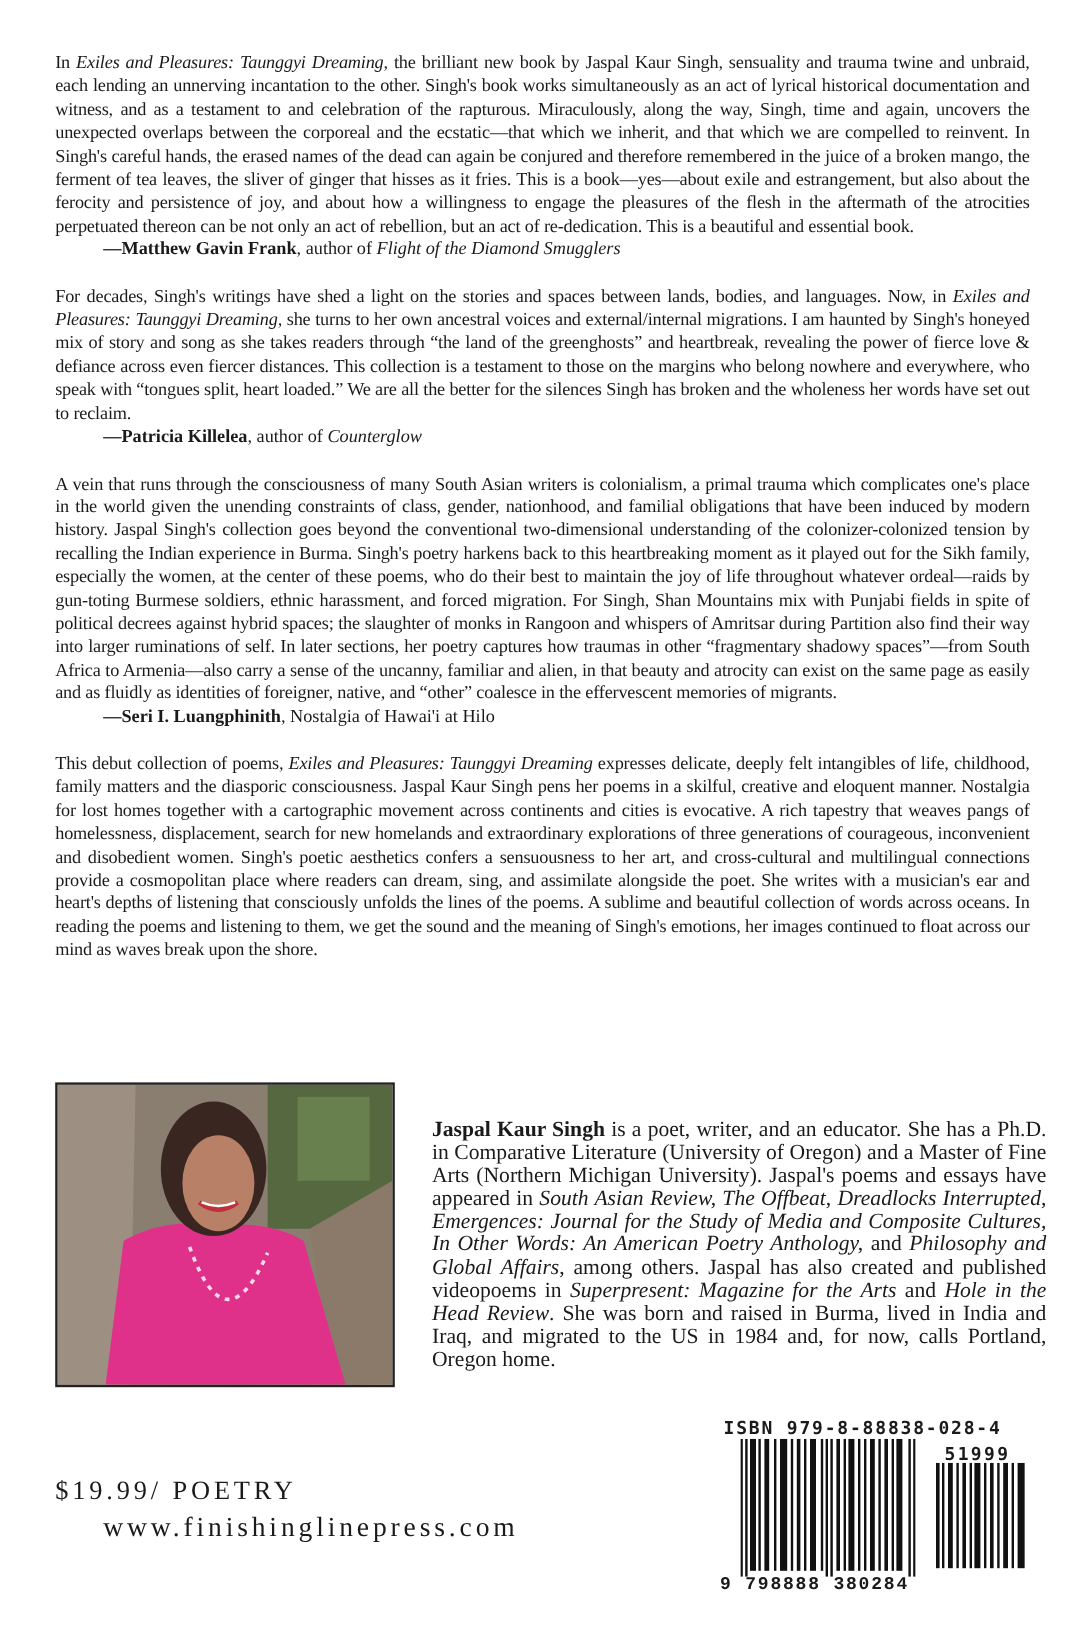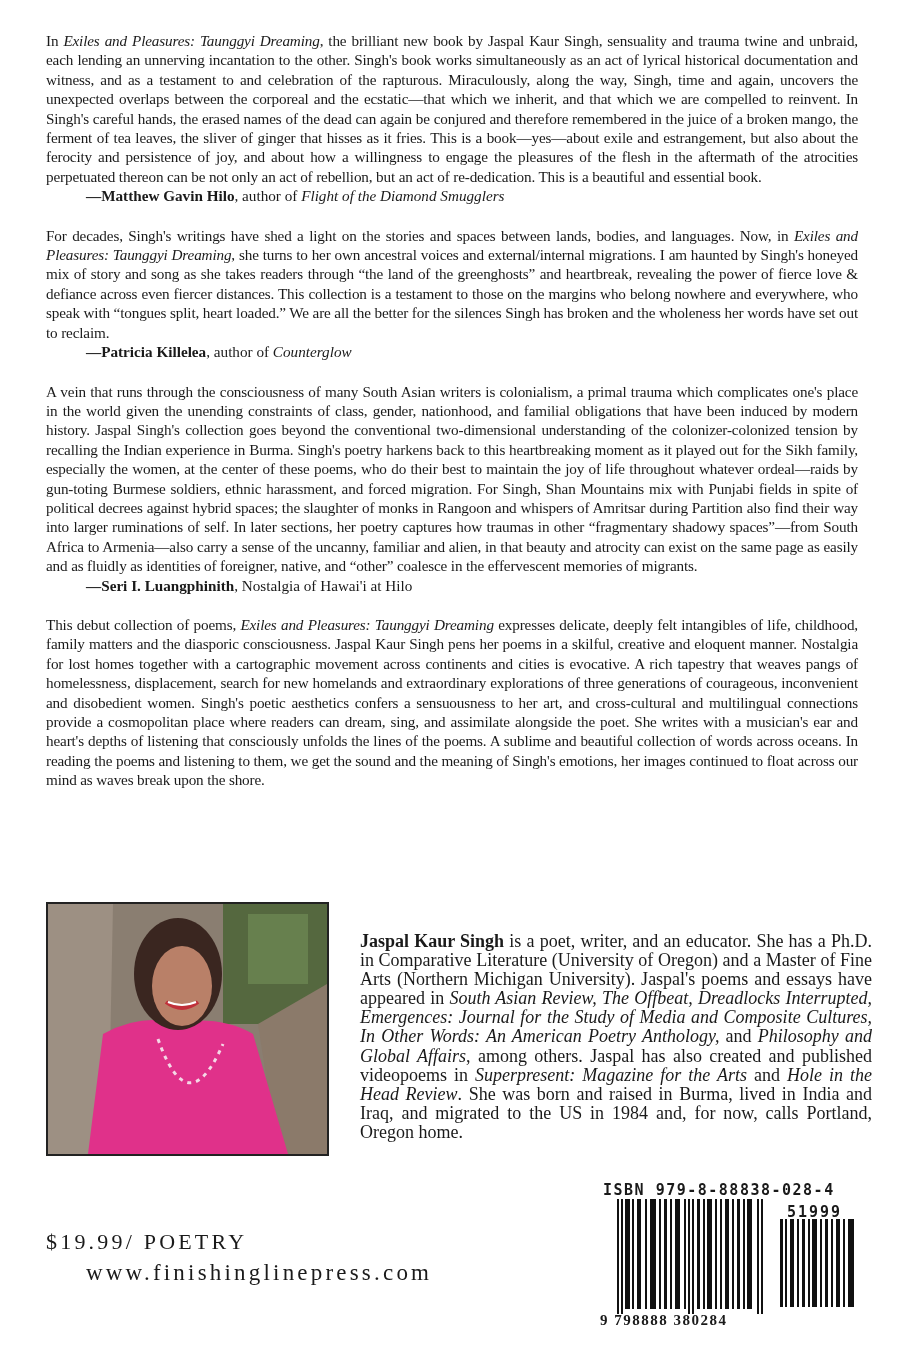--- a/index.html
+++ b/index.html
@@ -1,42 +1,42 @@
 <!DOCTYPE html>
 <html><head>
 <meta charset="utf-8">
 <style>
   html, body { margin: 0; padding: 0; background: #ffffff; }
   body { width: 907px; height: 1360px; position: relative; overflow: hidden;
          font-family: "Liberation Serif", "DejaVu Serif", serif; color: #1a1a1a; }
   .blurbs { position: absolute; left: 46px; top: 31px; width: 812px; }
-  .blurb { margin: 0 0 20px 0; }
+  .blurb { margin: 12px 0 20px 0; }
   .blurb p { margin: 0; font-size: 15.2px; line-height: 19.4px; text-align: justify; letter-spacing: -0.15px; }
   .attr { margin: 0 0 0 40px; font-size: 15.2px; line-height: 19.4px; }
   .attr b { font-weight: bold; }
   i { font-style: italic; }
   .photo { position: absolute; left: 46px; top: 902px; width: 283px; height: 254px;
            border: 2px solid #222; box-sizing: border-box; overflow: hidden;
            background: linear-gradient(90deg, #8f8275 0%, #a49587 16%, #7d7166 22%, #5e6b4f 55%, #7a8a5f 70%, #8c7c6d 82%, #a19384 100%); }
   .bio { position: absolute; left: 360px; top: 932px; width: 512px; font-size: 18px; line-height: 19.1px; text-align: justify; margin: 0; }
   .price { position: absolute; left: 46px; top: 1229px; font-size: 22px; letter-spacing: 3.2px; }
   .url { position: absolute; left: 46px; top: 1260px; font-size: 23px; letter-spacing: 3.2px; margin-left: 40px; }
   .isbn-label { position: absolute; left: 603px; top: 1181px; font-family: "DejaVu Sans Mono", monospace; font-size: 15px; letter-spacing: 1.5px; font-weight: bold; }
   .price-code { position: absolute; left: 787px; top: 1203px; font-family: "DejaVu Sans Mono", monospace; font-size: 15px; letter-spacing: 2px; font-weight: bold; text-align: right; }
   .barcode-main { position: absolute; left: 617px; top: 1199px; width: 146px; height: 115px; }
   .barcode-addon { position: absolute; left: 780px; top: 1219px; width: 74px; height: 88px; }
-  .barcode-digits { position: absolute; left: 600px; top: 1312px; font-family: Liberation Serif, serif; font-size: 15px; letter-spacing: 1.5px; font-weight: bold; }
+  .barcode-digits { position: absolute; left: 600px; top: 1312px; font-family: Liberation Mono, monospace; font-size: 15px; letter-spacing: 1.5px; font-weight: bold; }
 </style>
 </head>
 <body>
 
 <div class="blurbs">
   <div class="blurb">
     <p><span>In </span><i>Exiles and Pleasures: Taunggyi Dreaming</i><span>, the brilliant new book by Jaspal Kaur Singh, sensuality and trauma twine and unbraid, each lending an unnerving incantation to the other. Singh's book works simultaneously as an act of lyrical historical documentation and witness, and as a testament to and celebration of the rapturous. Miraculously, along the way, Singh, time and again, uncovers the unexpected overlaps between the corporeal and the ecstatic—that which we inherit, and that which we are compelled to reinvent. In Singh's careful hands, the erased names of the dead can again be conjured and therefore remembered in the juice of a broken mango, the ferment of tea leaves, the sliver of ginger that hisses as it fries. This is a book—yes—about exile and estrangement, but also about the ferocity and persistence of joy, and about how a willingness to engage the pleasures of the flesh in the aftermath of the atrocities perpetuated thereon can be not only an act of rebellion, but an act of re-dedication. This is a beautiful and essential book.</span></p>
-    <div class="attr"><b>—Matthew Gavin Hilo</b><span>, author of </span><i>Flight of the Diamond Smugglers</i><span></span></div>
+    <div class="attr"><b>—Matthew Gavin Frank</b><span>, author of </span><i>Flight of the Diamond Smugglers</i><span></span></div>
   </div>
   <div class="blurb">
     <p><span>For decades, Singh's writings have shed a light on the stories and spaces between lands, bodies, and languages. Now, in </span><i>Exiles and Pleasures: Taunggyi Dreaming</i><span>, she turns to her own ancestral voices and external/internal migrations. I am haunted by Singh's honeyed mix of story and song as she takes readers through “the land of the greenghosts” and heartbreak, revealing the power of fierce love &amp; defiance across even fiercer distances. This collection is a testament to those on the margins who belong nowhere and everywhere, who speak with “tongues split, heart loaded.” We are all the better for the silences Singh has broken and the wholeness her words have set out to reclaim.</span></p>
     <div class="attr"><b>—Patricia Killelea</b><span>, author of </span><i>Counterglow</i><span></span></div>
   </div>
   <div class="blurb">
     <p><span>A vein that runs through the consciousness of many South Asian writers is colonialism, a primal trauma which complicates one's place in the world given the unending constraints of class, gender, nationhood, and familial obligations that have been induced by modern history. Jaspal Singh's collection goes beyond the conventional two-dimensional understanding of the colonizer-colonized tension by recalling the Indian experience in Burma. Singh's poetry harkens back to this heartbreaking moment as it played out for the Sikh family, especially the women, at the center of these poems, who do their best to maintain the joy of life throughout whatever ordeal—raids by gun-toting Burmese soldiers, ethnic harassment, and forced migration. For Singh, Shan Mountains mix with Punjabi fields in spite of political decrees against hybrid spaces; the slaughter of monks in Rangoon and whispers of Amritsar during Partition also find their way into larger ruminations of self. In later sections, her poetry captures how traumas in other “fragmentary shadowy spaces”—from South Africa to Armenia—also carry a sense of the uncanny, familiar and alien, in that beauty and atrocity can exist on the same page as easily and as fluidly as identities of foreigner, native, and “other” coalesce in the effervescent memories of migrants.</span></p>
     <div class="attr"><b>—Seri I. Luangphinith</b><span>, Nostalgia of Hawai'i at Hilo</span></div>
   </div>
   <div class="blurb">

